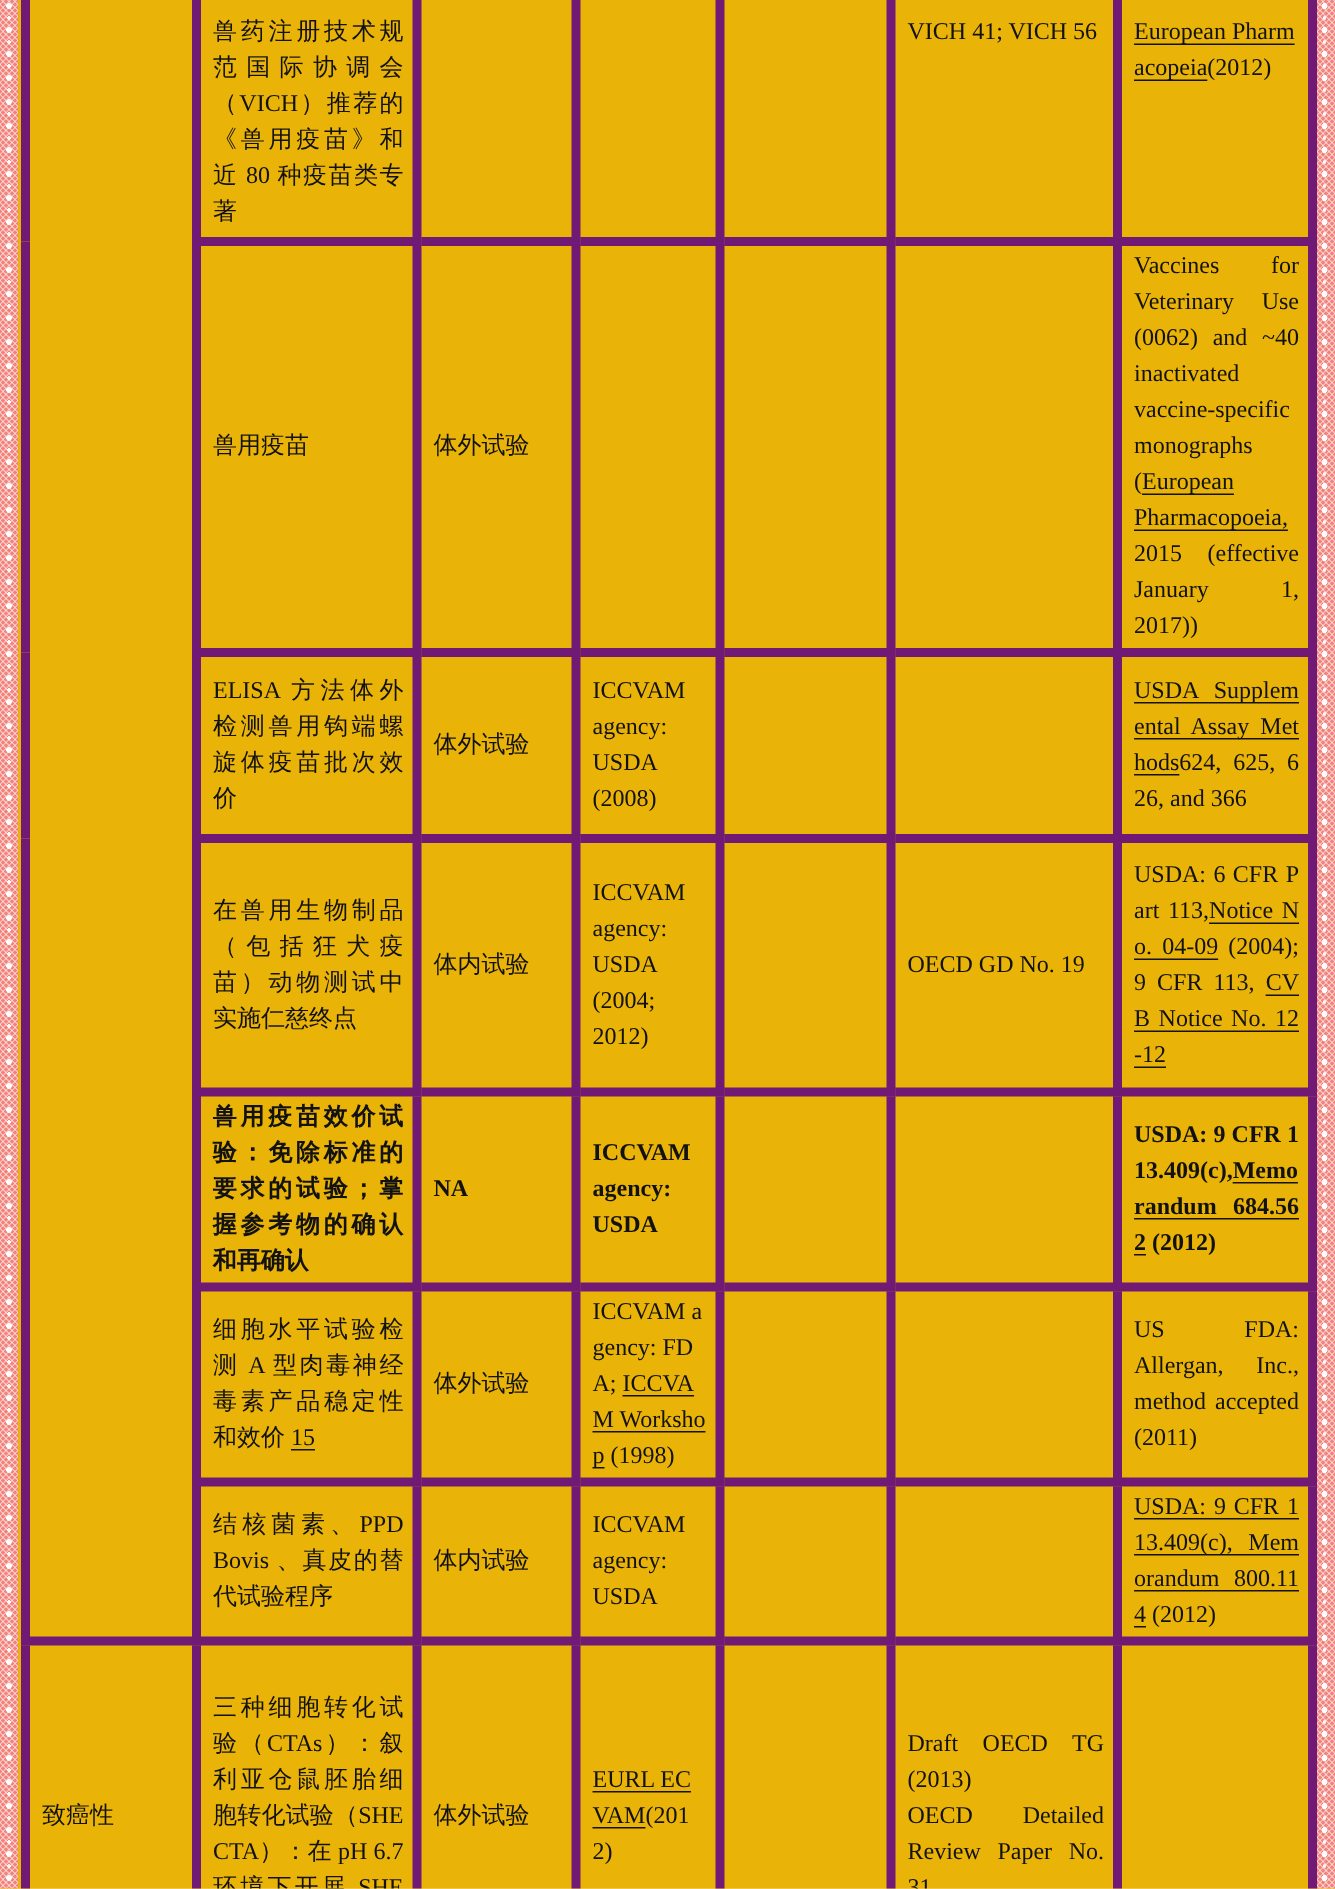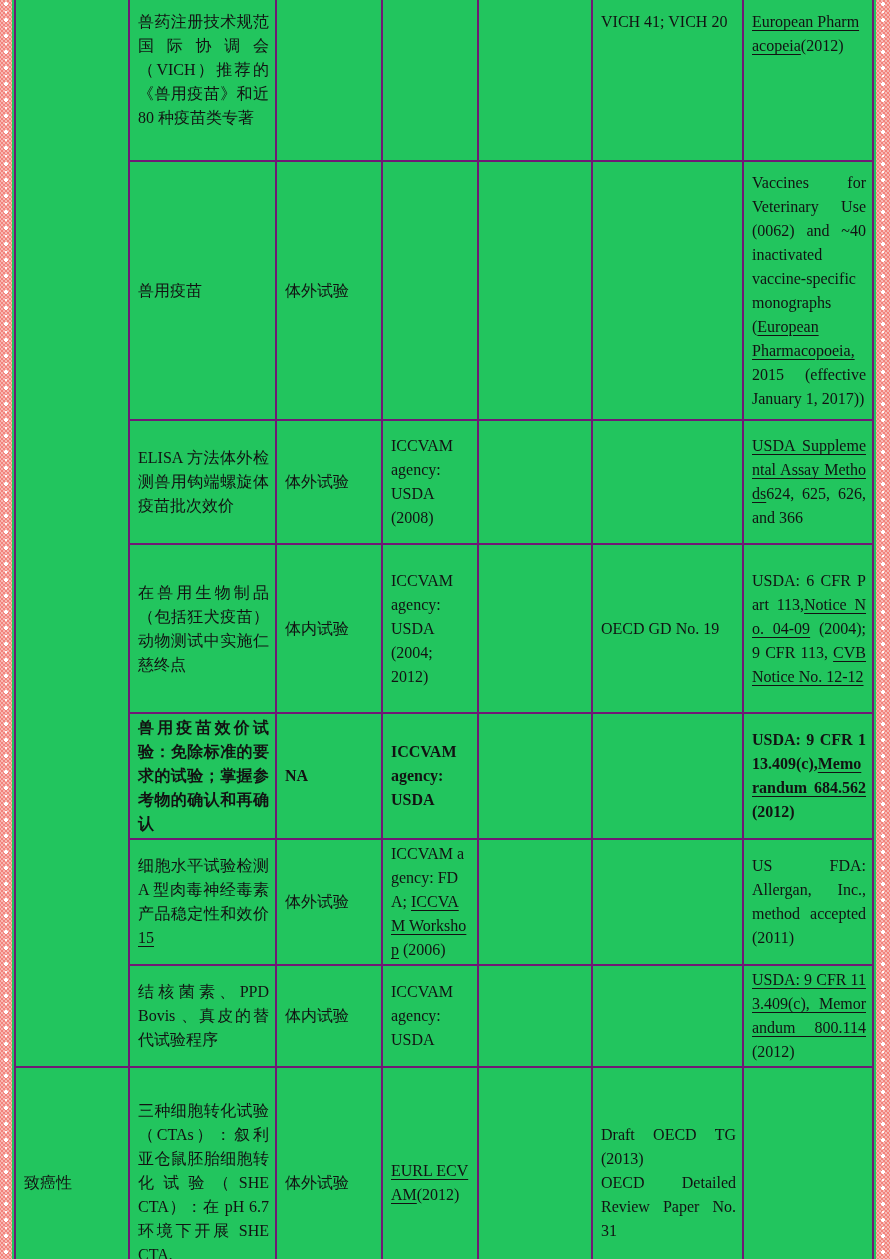--- a/index.html
+++ b/index.html
@@ -1,34 +1,34 @@
 <!DOCTYPE html>
 <html><head>
 <meta charset="utf-8">
 <style>
   html,body{margin:0;padding:0;}
   body{width:890px;height:1259px;overflow:hidden;background:#ffffff;
        font-family:"Liberation Serif","DejaVu Serif",serif;}
-  #page{position:relative;width:890px;height:1259px;overflow:hidden;background:#22c55e;}
+  #page{position:relative;width:890px;height:1259px;overflow:hidden;background:#eab308;}
 
   
   .pattern{position:absolute;top:0;height:1259px;background-color:#f2837c;
     background-image:
       radial-gradient(circle at 50% 4px,#ffffff 1.8px,rgba(255,255,255,0) 2px),
       radial-gradient(circle at 50% 12px,rgba(255,255,255,.9) 1.1px,rgba(255,255,255,0) 1.3px),
       repeating-linear-gradient(45deg,rgba(255,255,255,.45) 0 1px,rgba(0,0,0,0) 1px 3px),
       repeating-linear-gradient(-45deg,rgba(255,255,255,.4) 0 1px,rgba(0,0,0,0) 1px 3px);
     background-size:100% 16px,100% 16px,4px 4px,4px 4px;}
   .pattern-left{left:0;width:12px;}
   .pattern-right{left:876px;width:14px;}
 
   
   #tbl{position:absolute;left:14px;top:-2px;border-collapse:collapse;table-layout:fixed;
        width:858px;color:#121212;}
-  #tbl td{border:2px solid #701a75;vertical-align:middle;padding:2px 6px 2px 8px;
+  #tbl td{border:6px solid #701a75;vertical-align:middle;padding:2px 6px 2px 8px;
           font-size:16px;line-height:24px;overflow:hidden;}
   #tbl tr:first-child td{border-top:none;vertical-align:top;padding-top:12px;}
   #tbl tr:last-child td{border-bottom:none;}
   td.zh{font-size:16px;line-height:24px;}
   td.en{font-size:15.5px;line-height:22.5px;}
   td.just{text-align:justify;text-justify:inter-character;}
   td.brk{word-break:break-all;}
   .u{text-decoration:underline;text-decoration-thickness:1px;text-underline-offset:3px;text-align:right;}
 </style>
 </head>
@@ -48,21 +48,21 @@
         <col style="width: 151px;">
         <col style="width: 130px;">
       </colgroup>
     <tbody>
         <tr style="height: 163px;">
           <td rowspan="7" class="zh"></td>
           <td class="zh just"><span>兽药注册技术规范国际协调会（VICH）推荐的《兽用疫苗》和近 80 种疫苗类专著</span></td>
           <td class="zh"></td>
           <td class="en"></td>
           <td class="en"></td>
-          <td class="en"><span>VICH 41; VICH 20</span></td>
+          <td class="en"><span>VICH 41; VICH 56</span></td>
           <td class="en brk"><span class="u">European Pharmacopeia</span><span>(2012)</span></td>
         </tr>
         <tr style="height: 259px;">
           <td class="zh"><span>兽用疫苗</span></td>
           <td class="zh"><span>体外试验</span></td>
           <td class="en"></td>
           <td class="en"></td>
           <td class="en"></td>
           <td class="en just"><span>Vaccines for Veterinary Use (0062) and ~40 inactivated vaccine-specific monographs (</span><span class="u">European Pharmacopoeia,</span><span> 2015 (effective January 1, 2017))</span></td>
         </tr>
@@ -86,21 +86,21 @@
           <td class="zh just"><span>兽用疫苗效价试验：免除标准的要求的试验；掌握参考物的确认和再确认</span></td>
           <td class="en"><span>NA</span></td>
           <td class="en"><span>ICCVAM agency: USDA</span></td>
           <td class="en"></td>
           <td class="en"></td>
           <td class="en just brk"><span>USDA: 9 CFR 113.409(c),</span><span class="u">Memorandum 684.562</span><span> (2012)</span></td>
         </tr>
         <tr style="height: 104px;">
           <td class="zh just"><span>细胞水平试验检测 A 型肉毒神经毒素产品稳定性和效价 </span><span class="u">15</span></td>
           <td class="zh"><span>体外试验</span></td>
-          <td class="en brk"><span>ICCVAM agency: FDA; </span><span class="u">ICCVAM Workshop</span><span> (2006)</span></td>
+          <td class="en brk"><span>ICCVAM agency: FDA; </span><span class="u">ICCVAM Workshop</span><span> (1998)</span></td>
           <td class="en"></td>
           <td class="en"></td>
           <td class="en just"><span>US FDA: Allergan, Inc., method accepted (2011)</span></td>
         </tr>
         <tr style="height: 100px;">
           <td class="zh just"><span>结核菌素、PPD Bovis 、真皮的替代试验程序</span></td>
           <td class="zh"><span>体内试验</span></td>
           <td class="en"><span>ICCVAM agency: USDA</span></td>
           <td class="en"></td>
           <td class="en"></td>

